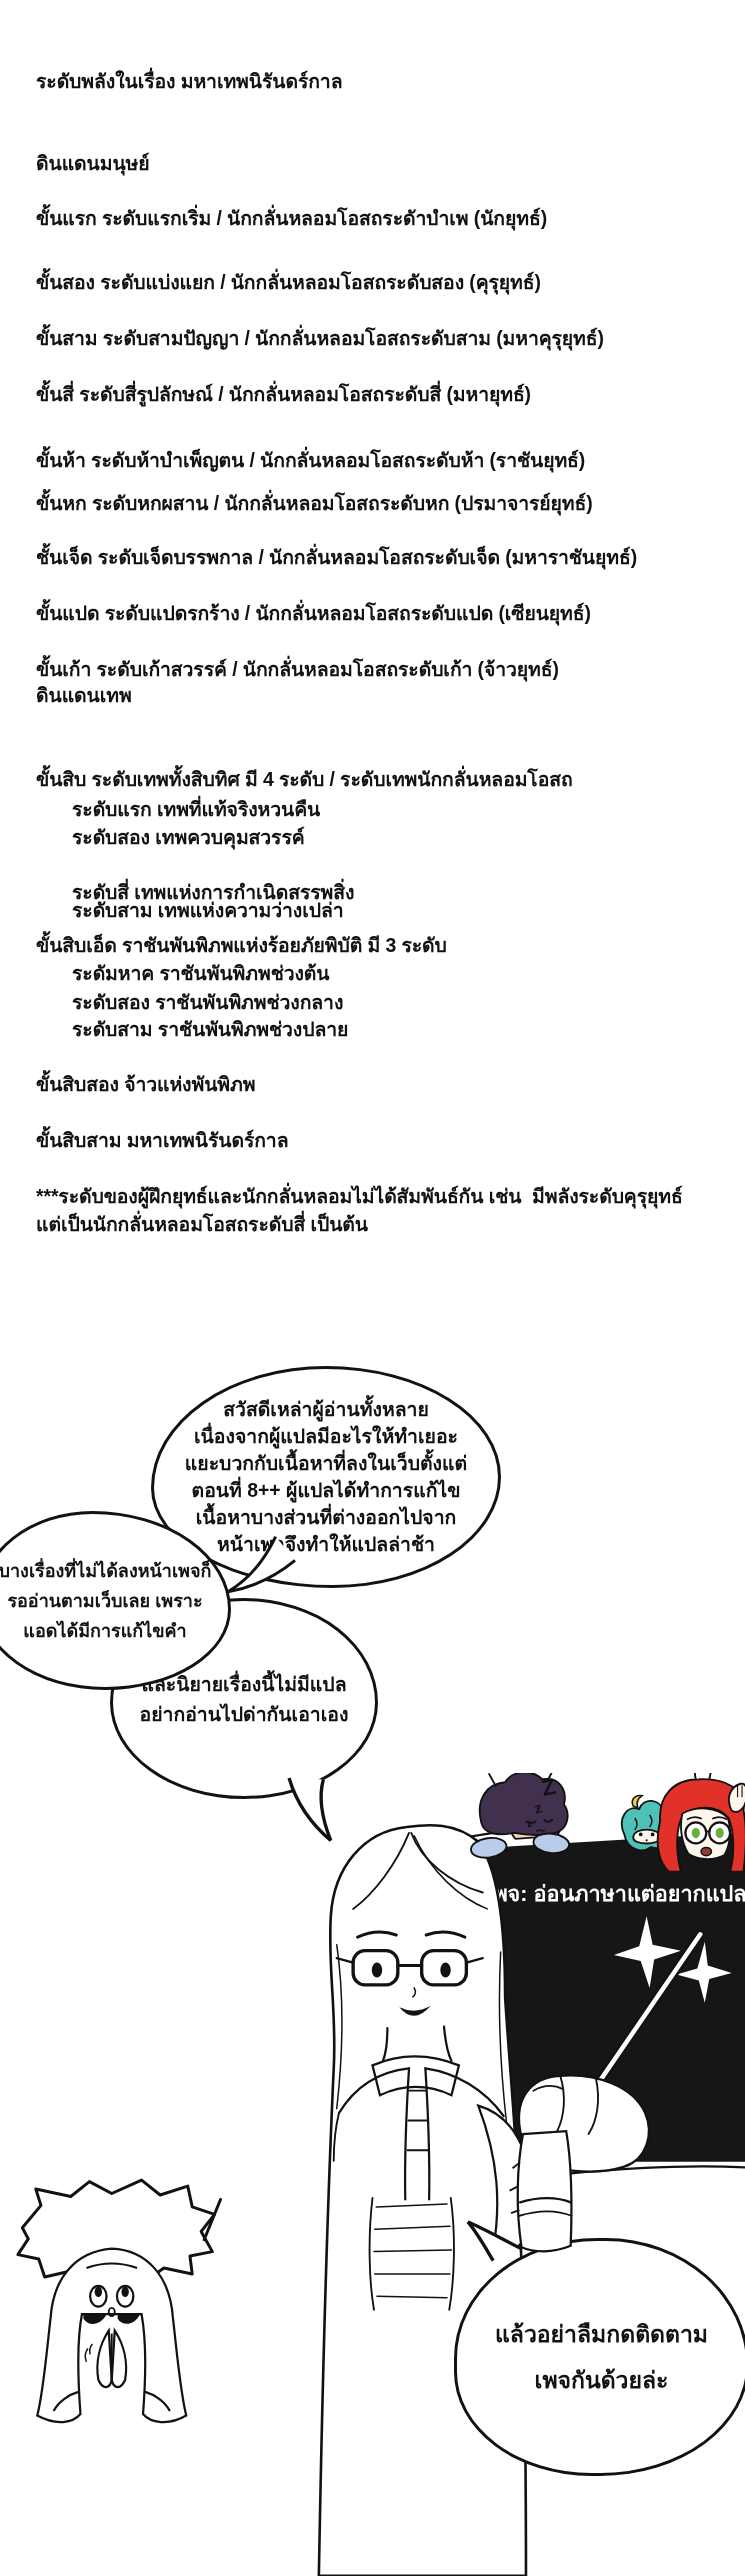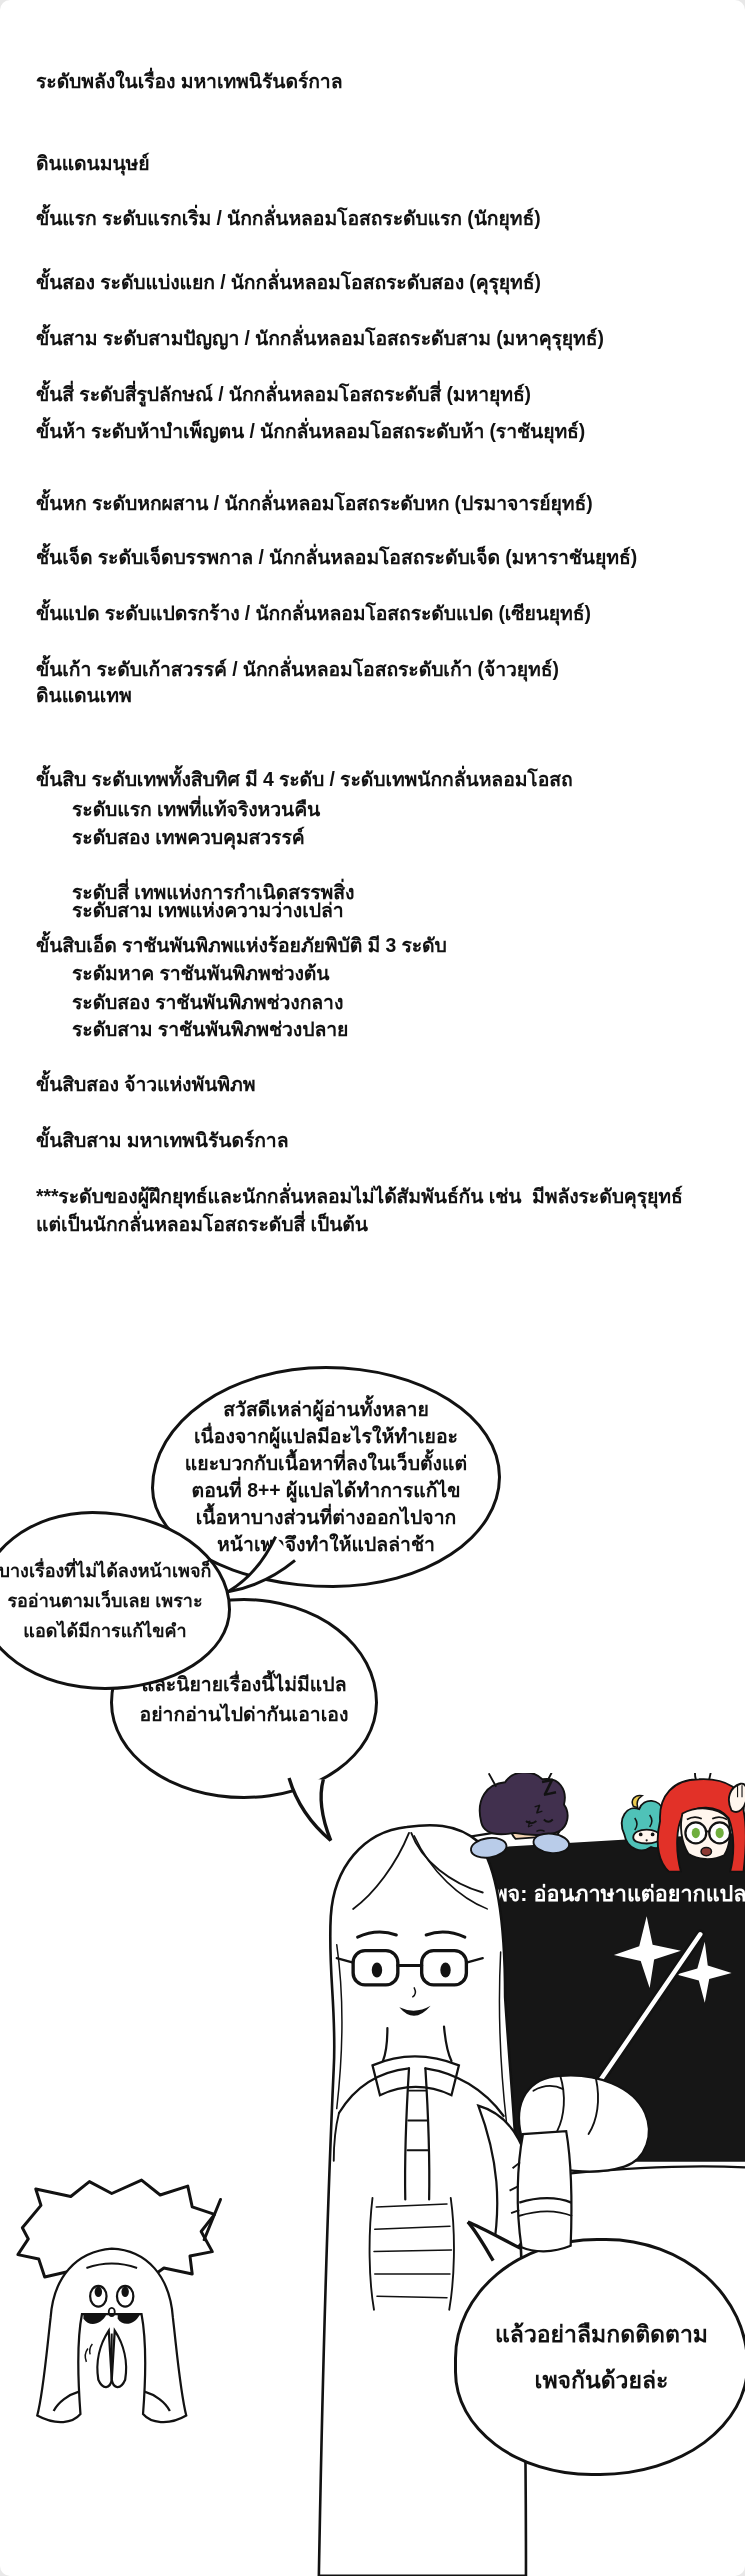--- a/index.html
+++ b/index.html
@@ -1,17 +1,17 @@
 <!DOCTYPE html>
 <html style="font-size:12px"><head>
 <meta charset="utf-8">
 <style>
   html,body{margin:0;padding:0;background:#e8e8e8;}
   .page{position:relative;width:745px;height:2576px;background:#ffffff;margin:0 auto;
-        font-family:"Liberation Sans",sans-serif;color:#121212;overflow:hidden;border-radius:10px;}
+        font-family:"Liberation Sans",sans-serif;color:#121212;overflow:hidden;}
   
   .tline{position:absolute;left:36px;font-size:19.4px;font-weight:700;letter-spacing:-0.1px;white-space:pre;}
   .tline.indent{left:72px;}
   
   .bubble{position:absolute;background:#fff;border:3.7px solid #121212;display:flex;flex-direction:column;
           justify-content:center;align-items:center;text-align:center;font-weight:700;z-index:40;}
   .bubble .bl{white-space:nowrap;}
   #bubble-greeting{left:151px;top:1366px;width:344px;height:216px;
      border-radius:50% 50% 48% 52% / 55% 50% 50% 45%;font-size:19.4px;line-height:27px;}
   #bubble-pagenote{left:-21px;top:1511px;width:246px;height:173px;z-index:42;
@@ -39,25 +39,25 @@
   .tails{position:absolute;left:0;top:1453px;z-index:43;pointer-events:none;}
 </style>
 </head>
 <body>
 
 <div class="page">
 
   <div>
     <div class="tline" style="top:66px">ระดับพลังในเรื่อง มหาเทพนิรันดร์กาล</div>
     <div class="tline" style="top:148px">ดินแดนมนุษย์</div>
-    <div class="tline" style="top:203px">ขั้นแรก ระดับแรกเริ่ม / นักกลั่นหลอมโอสถระดับแรก (นักยุทธ์)</div>
+    <div class="tline" style="top:203px">ขั้นแรก ระดับแรกเริ่ม / นักกลั่นหลอมโอสถระดัาบำเพ (นักยุทธ์)</div>
     <div class="tline" style="top:267px">ขั้นสอง ระดับแบ่งแยก / นักกลั่นหลอมโอสถระดับสอง (คุรุยุทธ์)</div>
     <div class="tline" style="top:323px">ขั้นสาม ระดับสามปัญญา / นักกลั่นหลอมโอสถระดับสาม (มหาคุรุยุทธ์)</div>
     <div class="tline" style="top:379px">ขั้นสี่ ระดับสี่รูปลักษณ์ / นักกลั่นหลอมโอสถระดับสี่ (มหายุทธ์)</div>
-    <div class="tline" style="top:416px">ขั้นห้า ระดับห้าบำเพ็ญตน / นักกลั่นหลอมโอสถระดับห้า (ราชันยุทธ์)</div>
+    <div class="tline" style="top:445px">ขั้นห้า ระดับห้าบำเพ็ญตน / นักกลั่นหลอมโอสถระดับห้า (ราชันยุทธ์)</div>
     <div class="tline" style="top:488px">ขั้นหก ระดับหกผสาน / นักกลั่นหลอมโอสถระดับหก (ปรมาจารย์ยุทธ์)</div>
     <div class="tline" style="top:542px">ชั้นเจ็ด ระดับเจ็ดบรรพกาล / นักกลั่นหลอมโอสถระดับเจ็ด (มหาราชันยุทธ์)</div>
     <div class="tline" style="top:598px">ขั้นแปด ระดับแปดรกร้าง / นักกลั่นหลอมโอสถระดับแปด (เซียนยุทธ์)</div>
     <div class="tline" style="top:654px">ขั้นเก้า ระดับเก้าสวรรค์ / นักกลั่นหลอมโอสถระดับเก้า (จ้าวยุทธ์)</div>
     <div class="tline" style="top:680px">ดินแดนเทพ</div>
     <div class="tline" style="top:764px">ขั้นสิบ ระดับเทพทั้งสิบทิศ มี 4 ระดับ / ระดับเทพนักกลั่นหลอมโอสถ</div>
     <div class="tline indent" style="top:794px">ระดับแรก เทพที่แท้จริงหวนคืน</div>
     <div class="tline indent" style="top:822px">ระดับสอง เทพควบคุมสวรรค์</div>
     <div class="tline indent" style="top:895px">ระดับสาม เทพแห่งความว่างเปล่า</div>
     <div class="tline indent" style="top:877px">ระดับสี่ เทพแห่งการกำเนิดสรรพสิ่ง</div>

